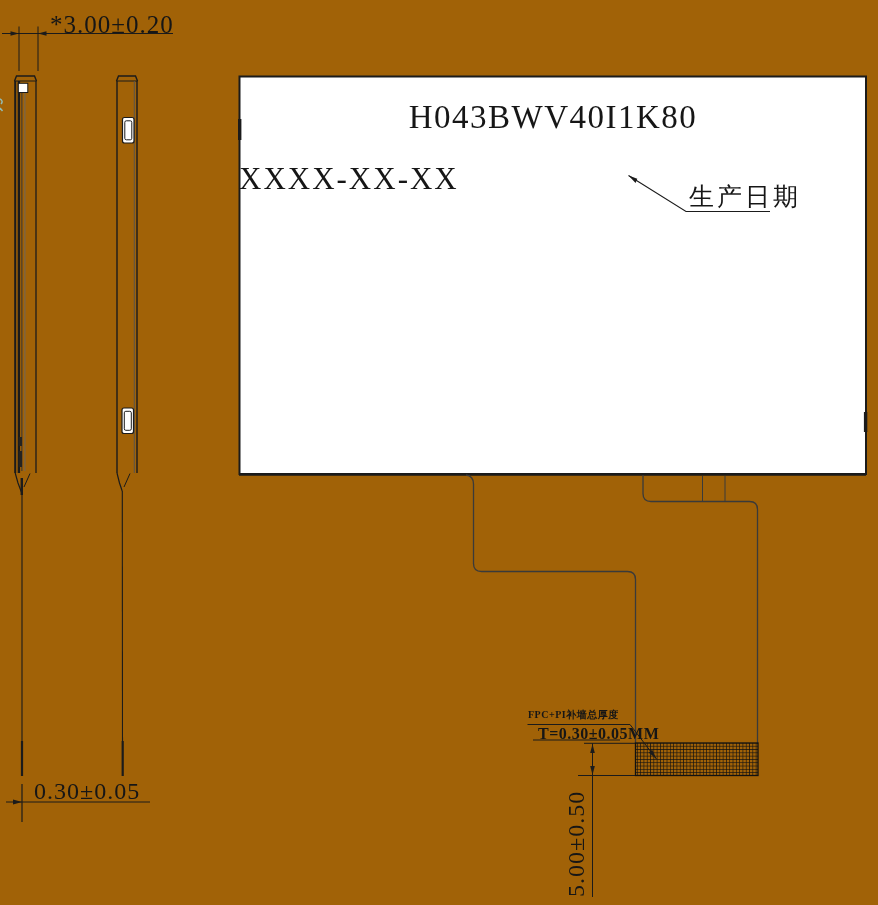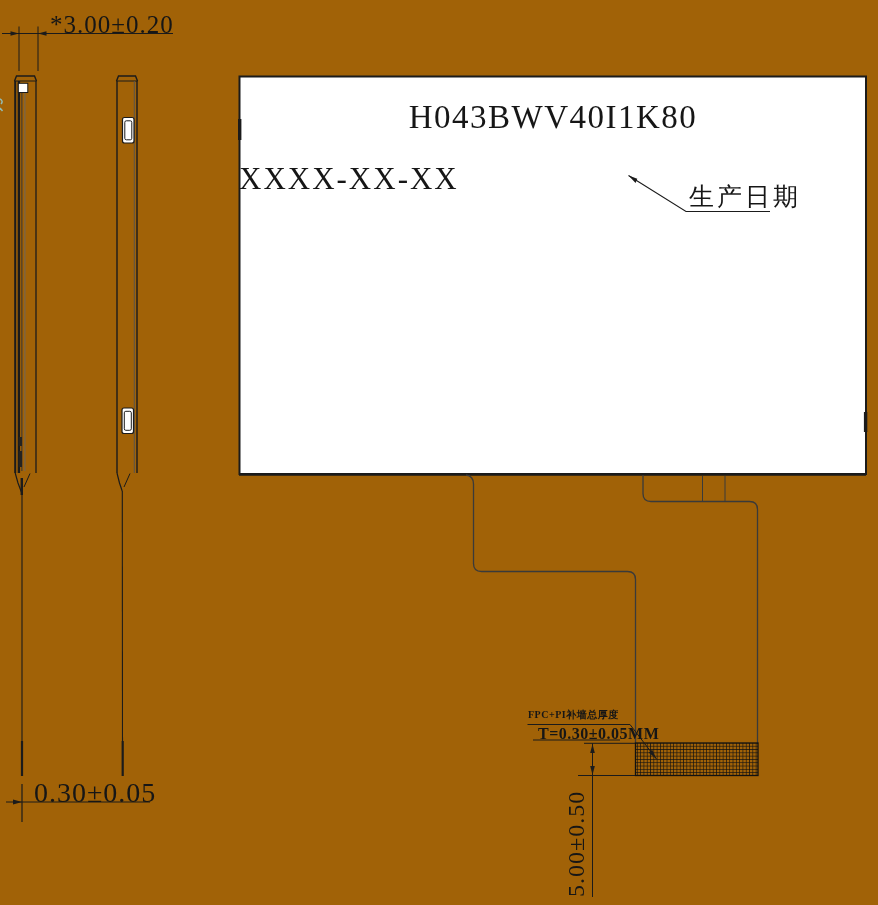--- a/index.html
+++ b/index.html
@@ -9,21 +9,21 @@
   .txt{position:absolute;color:#161616;white-space:nowrap;line-height:1;
        font-family:"Liberation Serif","DejaVu Serif",serif;}
   .t-dim-top{left:50px;top:12px;font-size:25px;letter-spacing:1px;}
   .t-part{left:239px;top:101px;width:628px;text-align:center;font-size:33px;letter-spacing:1.5px;}
   .t-date{left:239px;top:142px;width:628px;font-size:31px;letter-spacing:2px;margin-top:21px;}
   .t-datelabel{left:689px;top:184px;font-size:25px;letter-spacing:3px;}
   .t-note1{left:528px;top:710px;font-size:10px;font-weight:bold;letter-spacing:0.5px;}
   .t-note2{left:538px;top:726px;font-size:16px;font-weight:bold;letter-spacing:0.5px;}
   .t-dim5{left:564px;top:897px;font-size:24px;letter-spacing:1px;
           transform:rotate(-90deg);transform-origin:0 0;}
-  .t-dim-bottom{left:34px;top:779px;font-size:28px;letter-spacing:1px;}
+  .t-dim-bottom{left:34px;top:779px;font-size:24px;letter-spacing:1px;}
 </style>
 </head>
 <body>
 
 <div class="canvas">
 
   <svg class="linework" width="878" height="905" viewBox="0 0 878 905">
     <defs>
       <pattern id="xhatch" width="3.3" height="3.3" patternUnits="userSpaceOnUse">
         <path d="M0,0.4 H3.3 M0.4,0 V3.3" stroke="#111111" stroke-width="0.65" fill="none"></path>

